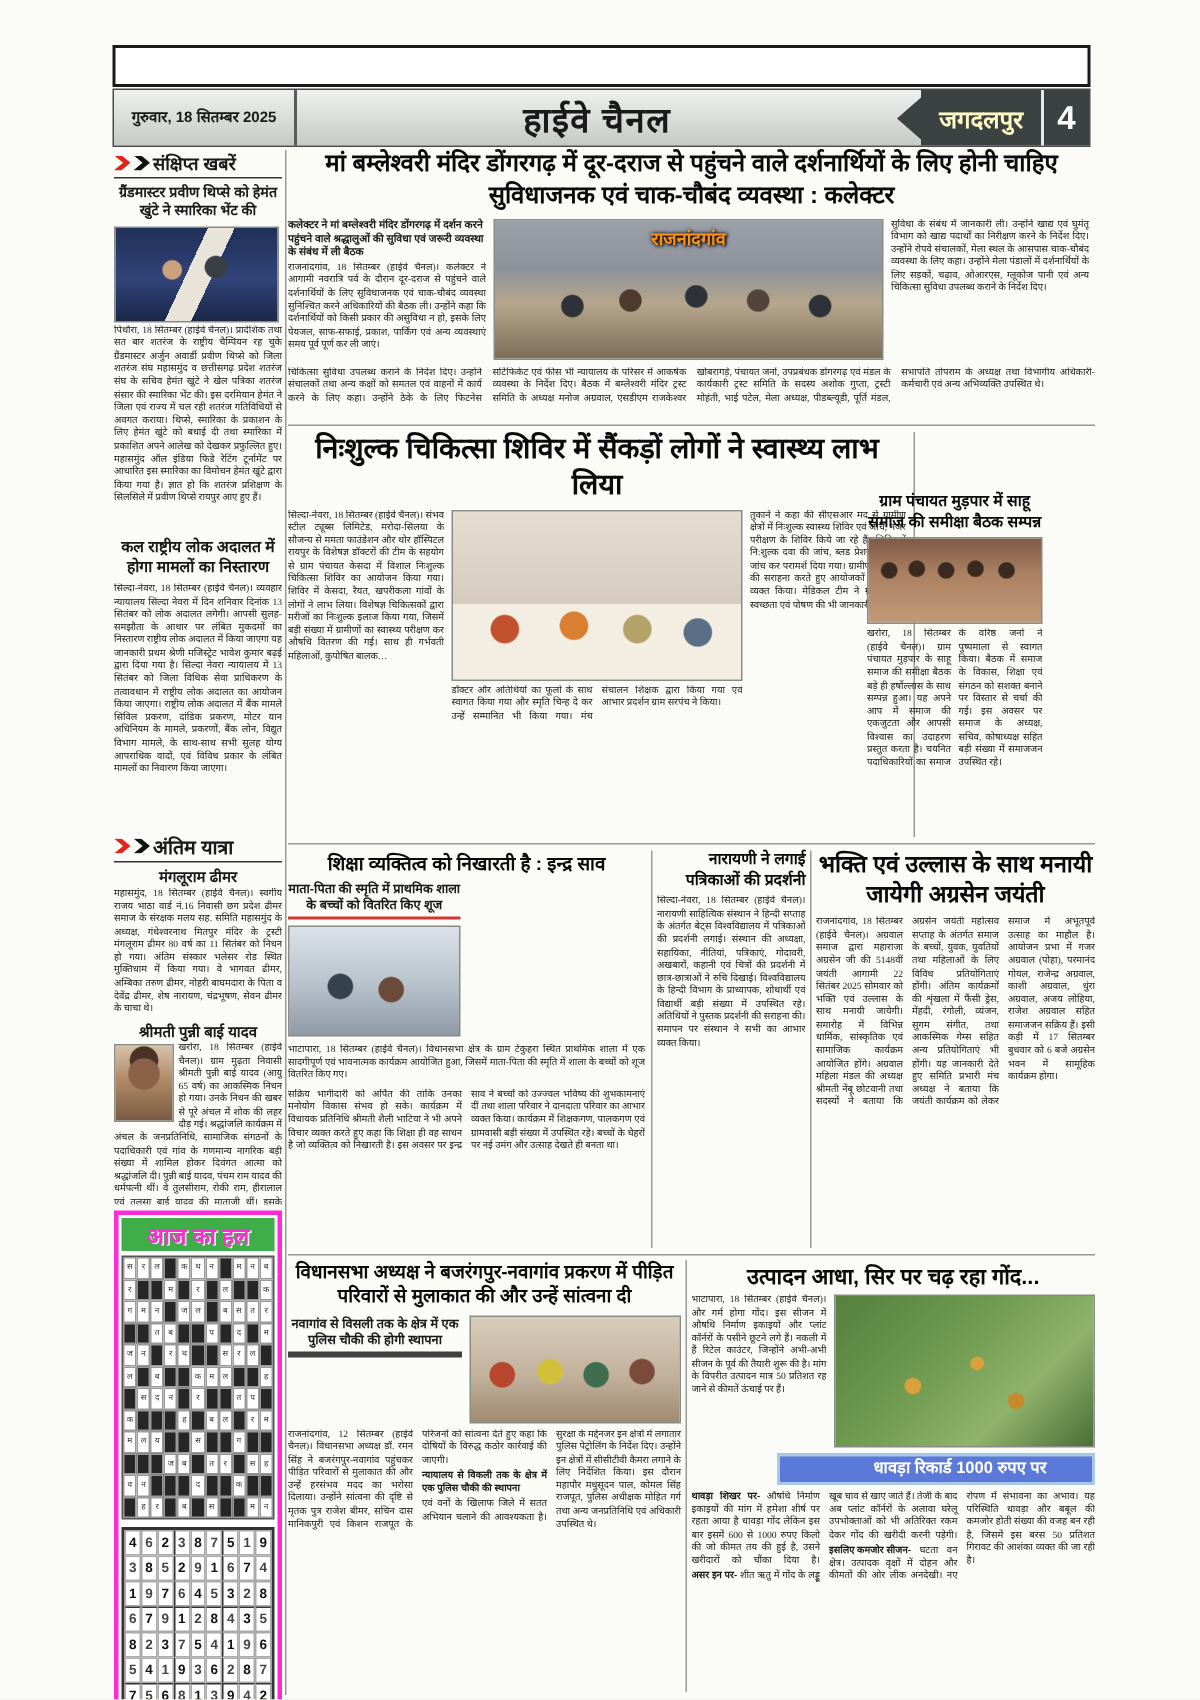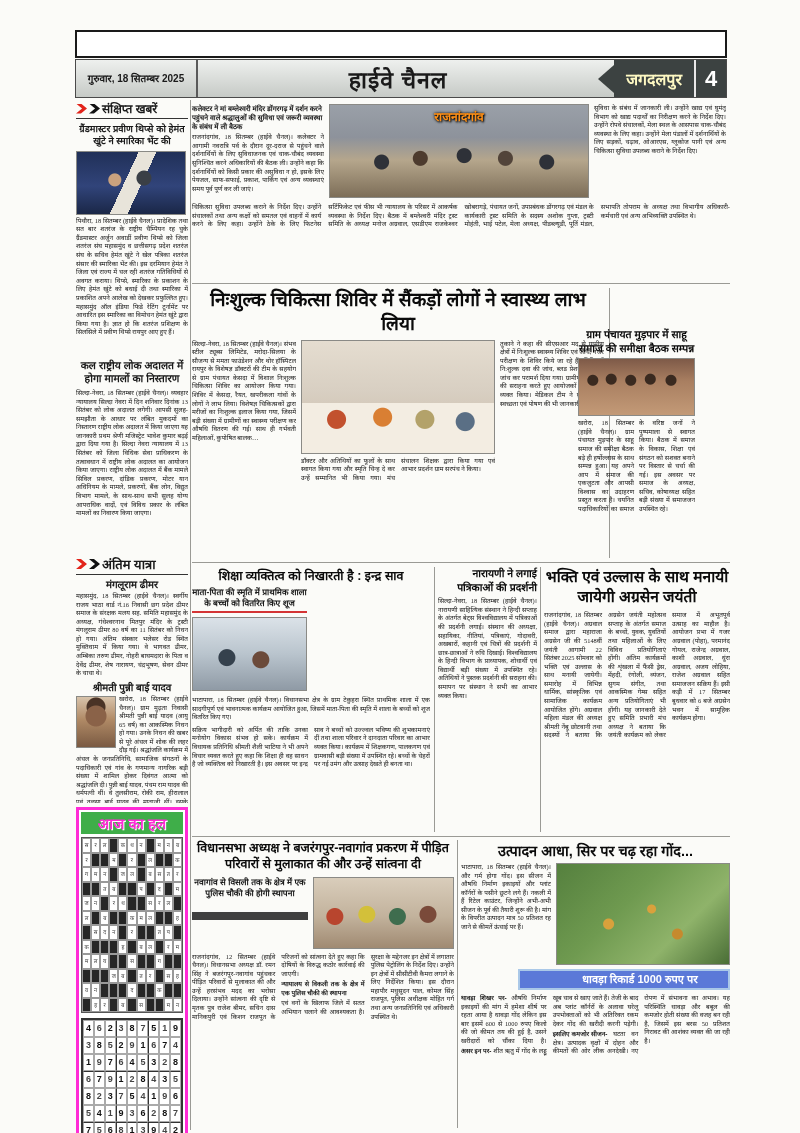--- a/index.html
+++ b/index.html
@@ -92,21 +92,21 @@
            text-align:center;color:#333;}
   .cw-cell.black{background:#262626;}
   #sudoku{display:grid;grid-template-columns:repeat(9,1fr);border:2px solid #333;margin-top:5px;background:#fff;}
   .su-cell{border:0.5px solid #aaa;height:15px;font:bold 9px/15px "Liberation Sans",sans-serif;text-align:center;color:#444;}
   .su-cell.bl{border-left:1.5px solid #333;}
   .su-cell.bt{border-top:1.5px solid #333;}
   
   .subhead-red{font:bold 8.5px/1.3 "Liberation Sans",sans-serif;text-align:center;
                border-bottom:2px solid #d43535;padding-bottom:2px;}
   .subhead-pink{font:bold 8.5px/1.3 "Liberation Sans",sans-serif;text-align:center;
-                border-bottom:8px solid #404040;padding-bottom:13px;}
+                border-bottom:4px solid #404040;padding-bottom:2px;}
   .standfirst{font:bold 7px/1.3 "Liberation Sans",sans-serif;margin-bottom:2px;}
   .lead-label{font-weight:bold;font-family:"Liberation Sans",sans-serif;}
   #gond-banner{background:#5b79d8;border:2px solid #aac8e8;color:#fff;text-align:center;
                font:bold 11px/17px "Liberation Sans",sans-serif;}
 </style>
 </head>
 <body>
 
 <div class="sheet">
 
@@ -375,20 +375,21 @@
           <div class="su-cell">6</div>
           <div class="su-cell" style="color: rgb(17, 17, 17);">2</div>
           <div class="su-cell bl">7</div>
           <div class="su-cell" style="color: rgb(17, 17, 17);">5</div>
           <div class="su-cell">1</div>
         </div>
     </div>
   </div>
 
   <div class="abs" style="left:192px;top:100px;width:538px;">
+    <div class="headline" style="font-size:16px;line-height:1.3;">मां बम्लेश्वरी मंदिर डोंगरगढ़ में दूर-दराज से पहुंचने वाले दर्शनार्थियों के लिए होनी चाहिए सुविधाजनक एवं चाक-चौबंद व्यवस्था : कलेक्टर</div>
     <div style="display:flex;gap:5px;margin-top:4px;">
       <div style="width:132px;">
         <div class="standfirst">कलेक्टर ने मां बम्लेश्वरी मंदिर डोंगरगढ़ में दर्शन करने पहुंचने वाले श्रद्धालुओं की सुविधा एवं जरूरी व्यवस्था के संबंध में ली बैठक</div>
         <div class="body-text" style="height:66px;">राजनांदगांव, 18 सितम्बर (हाईवे चैनल)। कलेक्टर ने आगामी नवरात्रि पर्व के दौरान दूर-दराज से पहुंचने वाले दर्शनार्थियों के लिए सुविधाजनक एवं चाक-चौबंद व्यवस्था सुनिश्चित करने अधिकारियों की बैठक ली। उन्होंने कहा कि दर्शनार्थियों को किसी प्रकार की असुविधा न हो, इसके लिए पेयजल, साफ-सफाई, प्रकाश, पार्किंग एवं अन्य व्यवस्थाएं समय पूर्व पूर्ण कर ली जाएं।</div>
       </div>
       <div class="photo ph-meeting" style="width:258px;height:92px;flex:none;">
         <span class="photo-cap">राजनांदगांव</span>
       </div>
       <div class="body-text" style="width:132px;height:92px;">सुविधा के संबंध में जानकारी ली। उन्होंने खाद्य एवं घुमंतू विभाग को खाद्य पदार्थों का निरीक्षण करने के निर्देश दिए। उन्होंने रोपवे संचालकों, मेला स्थल के आसपास चाक-चौबंद व्यवस्था के लिए कहा। उन्होंने मेला पंडालों में दर्शनार्थियों के लिए सड़कों, चढ़ाव, ओआरएस, ग्लूकोज पानी एवं अन्य चिकित्सा सुविधा उपलब्ध कराने के निर्देश दिए।</div>
     </div>

